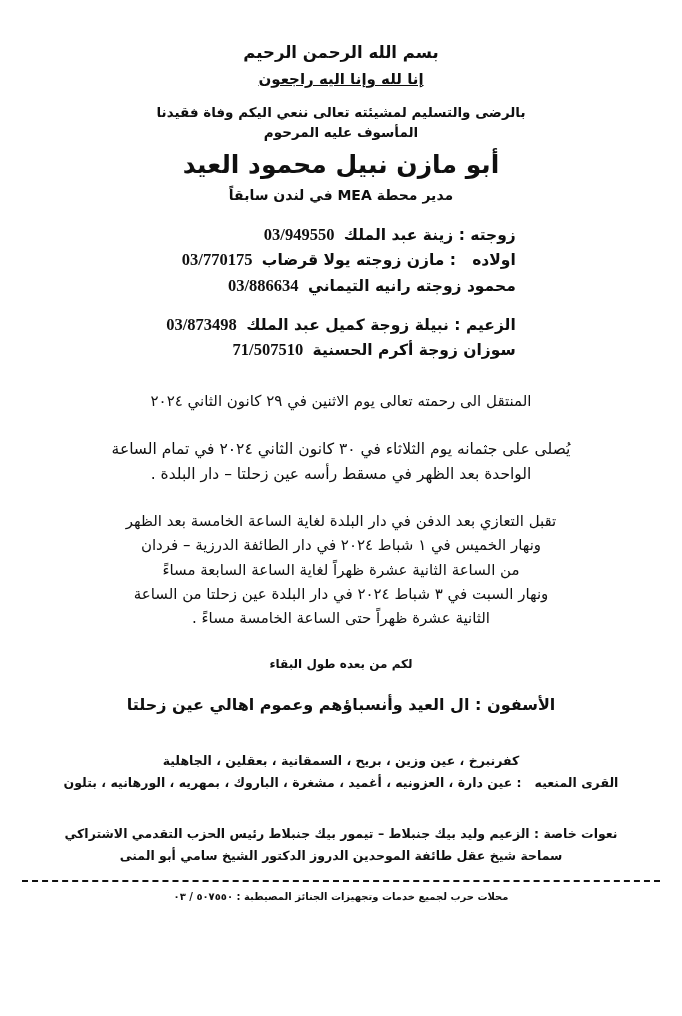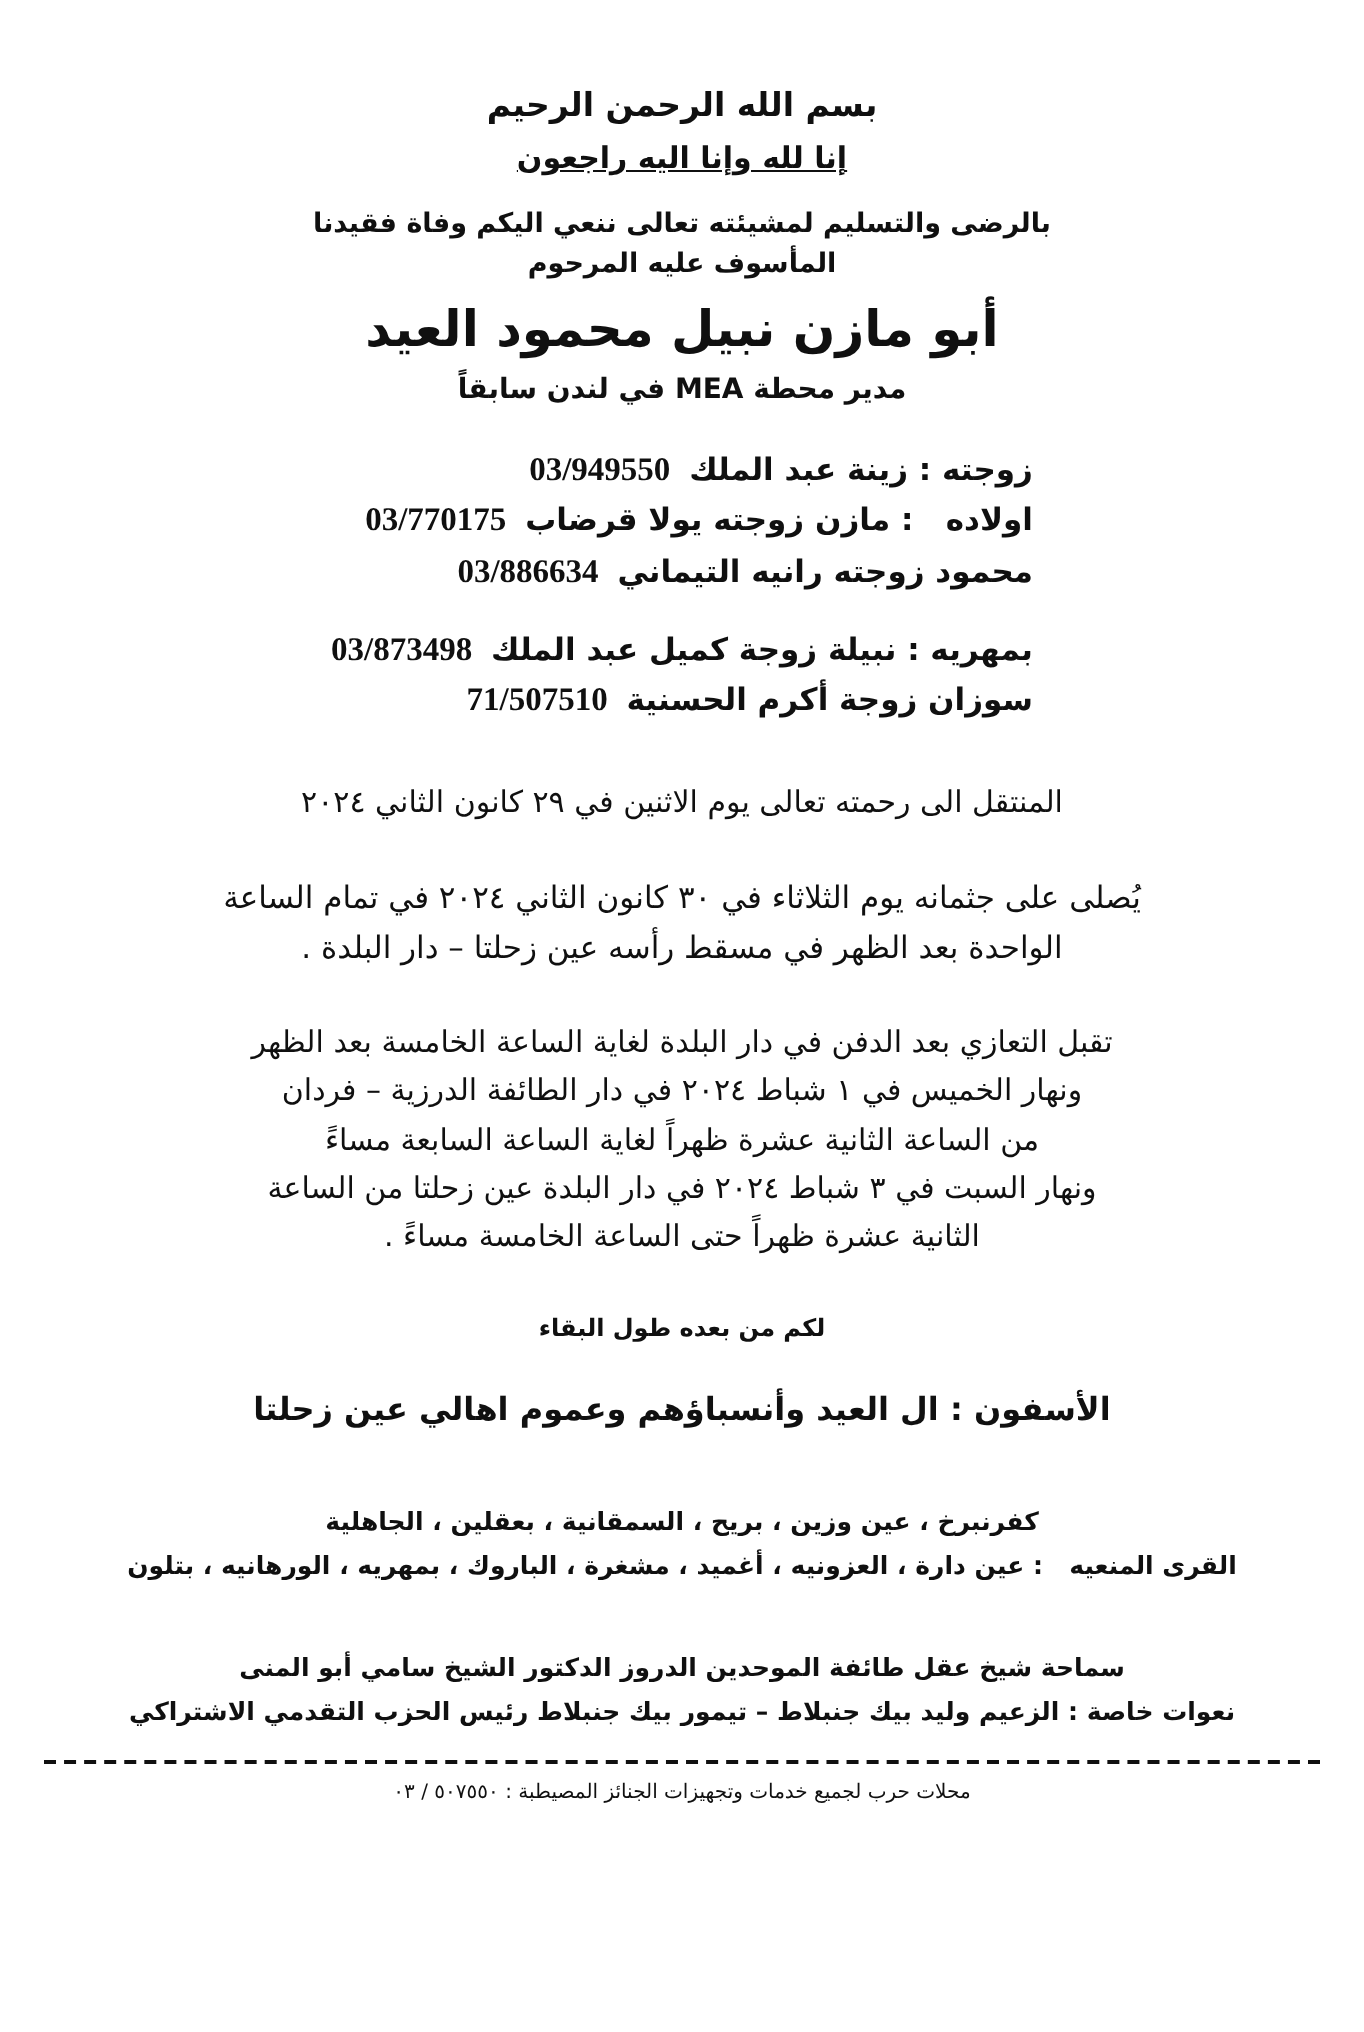--- a/index.html
+++ b/index.html
@@ -152,21 +152,21 @@
   .divider {
     margin: 14px 0 0 0;
     border: 0;
     border-top: 2px dashed #101010;
     height: 0;
     width: 100%;
   }
   .footer {
     margin: 8px 0 0 0;
     text-align: center;
-    font-weight: 400;
+    font-weight: 700;
     font-size: 10px;
     line-height: 1.4;
   }
   .footer .fnum {
     direction: rtl;
     unicode-bidi: embed;
     display: inline-block;
   }
 </style>
 </head>
@@ -203,21 +203,21 @@
       </div>
       <div class="rel-line rel-sub">
         <span>محمود زوجته رانيه التيماني</span>
         <span class="num">03/886634</span>
       </div>
 
       <div class="rel-gap"></div>
 
       
       <div class="rel-line">
-        <span class="lbl">بمهريه</span>
+        <span class="lbl">الزعيم</span>
         <span>:</span>
         <span>نبيلة زوجة كميل عبد الملك</span>
         <span class="num">03/873498</span>
       </div>
       <div class="rel-line rel-sub">
         <span>سوزان زوجة أكرم الحسنية</span>
         <span class="num">71/507510</span>
       </div>
 
     </div>
@@ -250,26 +250,26 @@
     <span class="v-line">كفرنبرخ ، عين وزين ، بريح ، السمقانية ، بعقلين ، الجاهلية</span>
     <span class="v-line">
       <span>القرى المنعيه</span>
       <span>&nbsp;</span>
       <span>:</span>
       <span>عين دارة ، العزونيه ، أغميد ، مشغرة ، الباروك ، بمهريه ، الورهانيه ، بتلون</span>
     </span>
   </div>
 
   <div class="special">
-    <span class="s-line">سماحة شيخ عقل طائفة الموحدين الدروز الدكتور الشيخ سامي أبو المنى</span>
     <span class="s-line">
       <span>نعوات خاصة</span>
       <span>:</span>
       <span>الزعيم وليد بيك جنبلاط – تيمور بيك جنبلاط رئيس الحزب التقدمي الاشتراكي</span>
     </span>
+    <span class="s-line">سماحة شيخ عقل طائفة الموحدين الدروز الدكتور الشيخ سامي أبو المنى</span>
   </div>
 
   <hr class="divider">
 
   <div class="footer">
     <span>محلات حرب لجميع خدمات وتجهيزات الجنائز المصيطبة</span>
     <span>:</span>
     <span class="fnum">٥٠٧٥٥٠ / ٠٣</span>
   </div>
 

